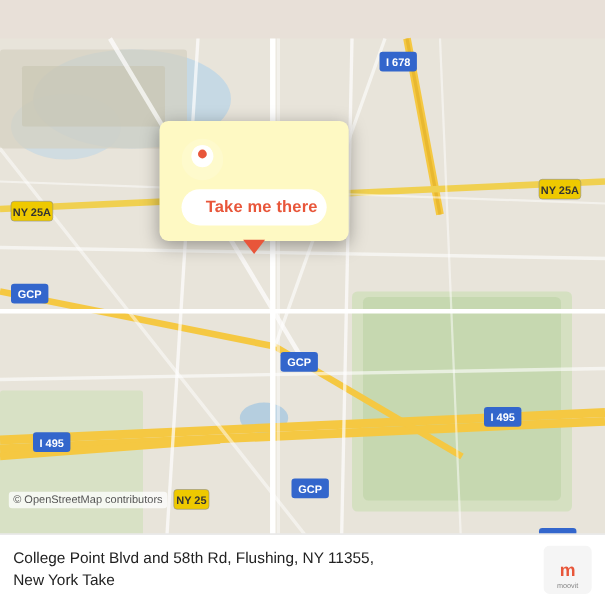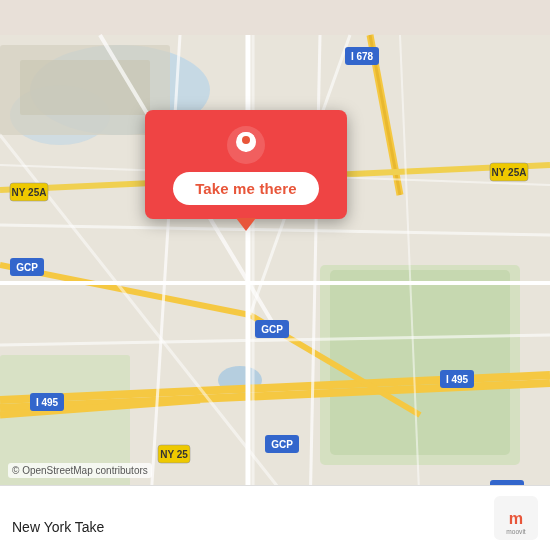--- a/index.html
+++ b/index.html
@@ -18,26 +18,25 @@
       position: absolute;
       width: 100%;
       height: 100%;
     }
 
     
     .map-popup {
       position: absolute;
       top: 110px;
       left: 145px;
-      width: 202px;
-      background: #ef4444;
+      width: 172px;
+      background: #fef9c3;
       border-radius: 8px;
       display: flex;
       flex-direction: column;
-      align-items: center;
       padding: 16px 20px 14px 20px;
       box-shadow: 0 4px 16px rgba(0,0,0,0.35);
       z-index: 10;
     }
 
     .map-popup::after {
       content: '';
       position: absolute;
       bottom: -12px;
       left: 50%;
@@ -98,21 +97,21 @@
     }
 
     .moovit-logo-img {
       width: 44px;
       height: 44px;
     }
 
     
     .osm-attr {
       position: absolute;
-      bottom: 72px;
+      bottom: 88px;
       left: 8px;
       font-size: 10px;
       color: #555;
       background: rgba(255,255,255,0.75);
       padding: 2px 4px;
       border-radius: 3px;
       z-index: 5;
       margin-top: 32px;
     }
   </style>
@@ -208,21 +207,21 @@
     </svg>
     <button class="take-me-there-btn">Take me there</button>
   </div>
 
   <div class="osm-attr">
     <span>© OpenStreetMap contributors</span>
   </div>
 
   <div class="bottom-bar">
     <div class="address-text">
-      <br>
+      <span>College Point Blvd and 58th Rd, Flushing, NY 11355,</span><br>
       <span>New York Take</span>
     </div>
 
     <div class="moovit-logo">
       <svg class="moovit-logo-img" viewBox="0 0 60 60" xmlns="http://www.w3.org/2000/svg">
 
         <rect width="60" height="60" rx="8" fill="#f5f5f5"></rect>
 
         <text x="30" y="38" text-anchor="middle" font-size="22" font-weight="bold" fill="#e8563a" font-family="Arial">m</text>
         <text x="30" y="52" text-anchor="middle" font-size="9" fill="#888" font-family="Arial">moovit</text>

